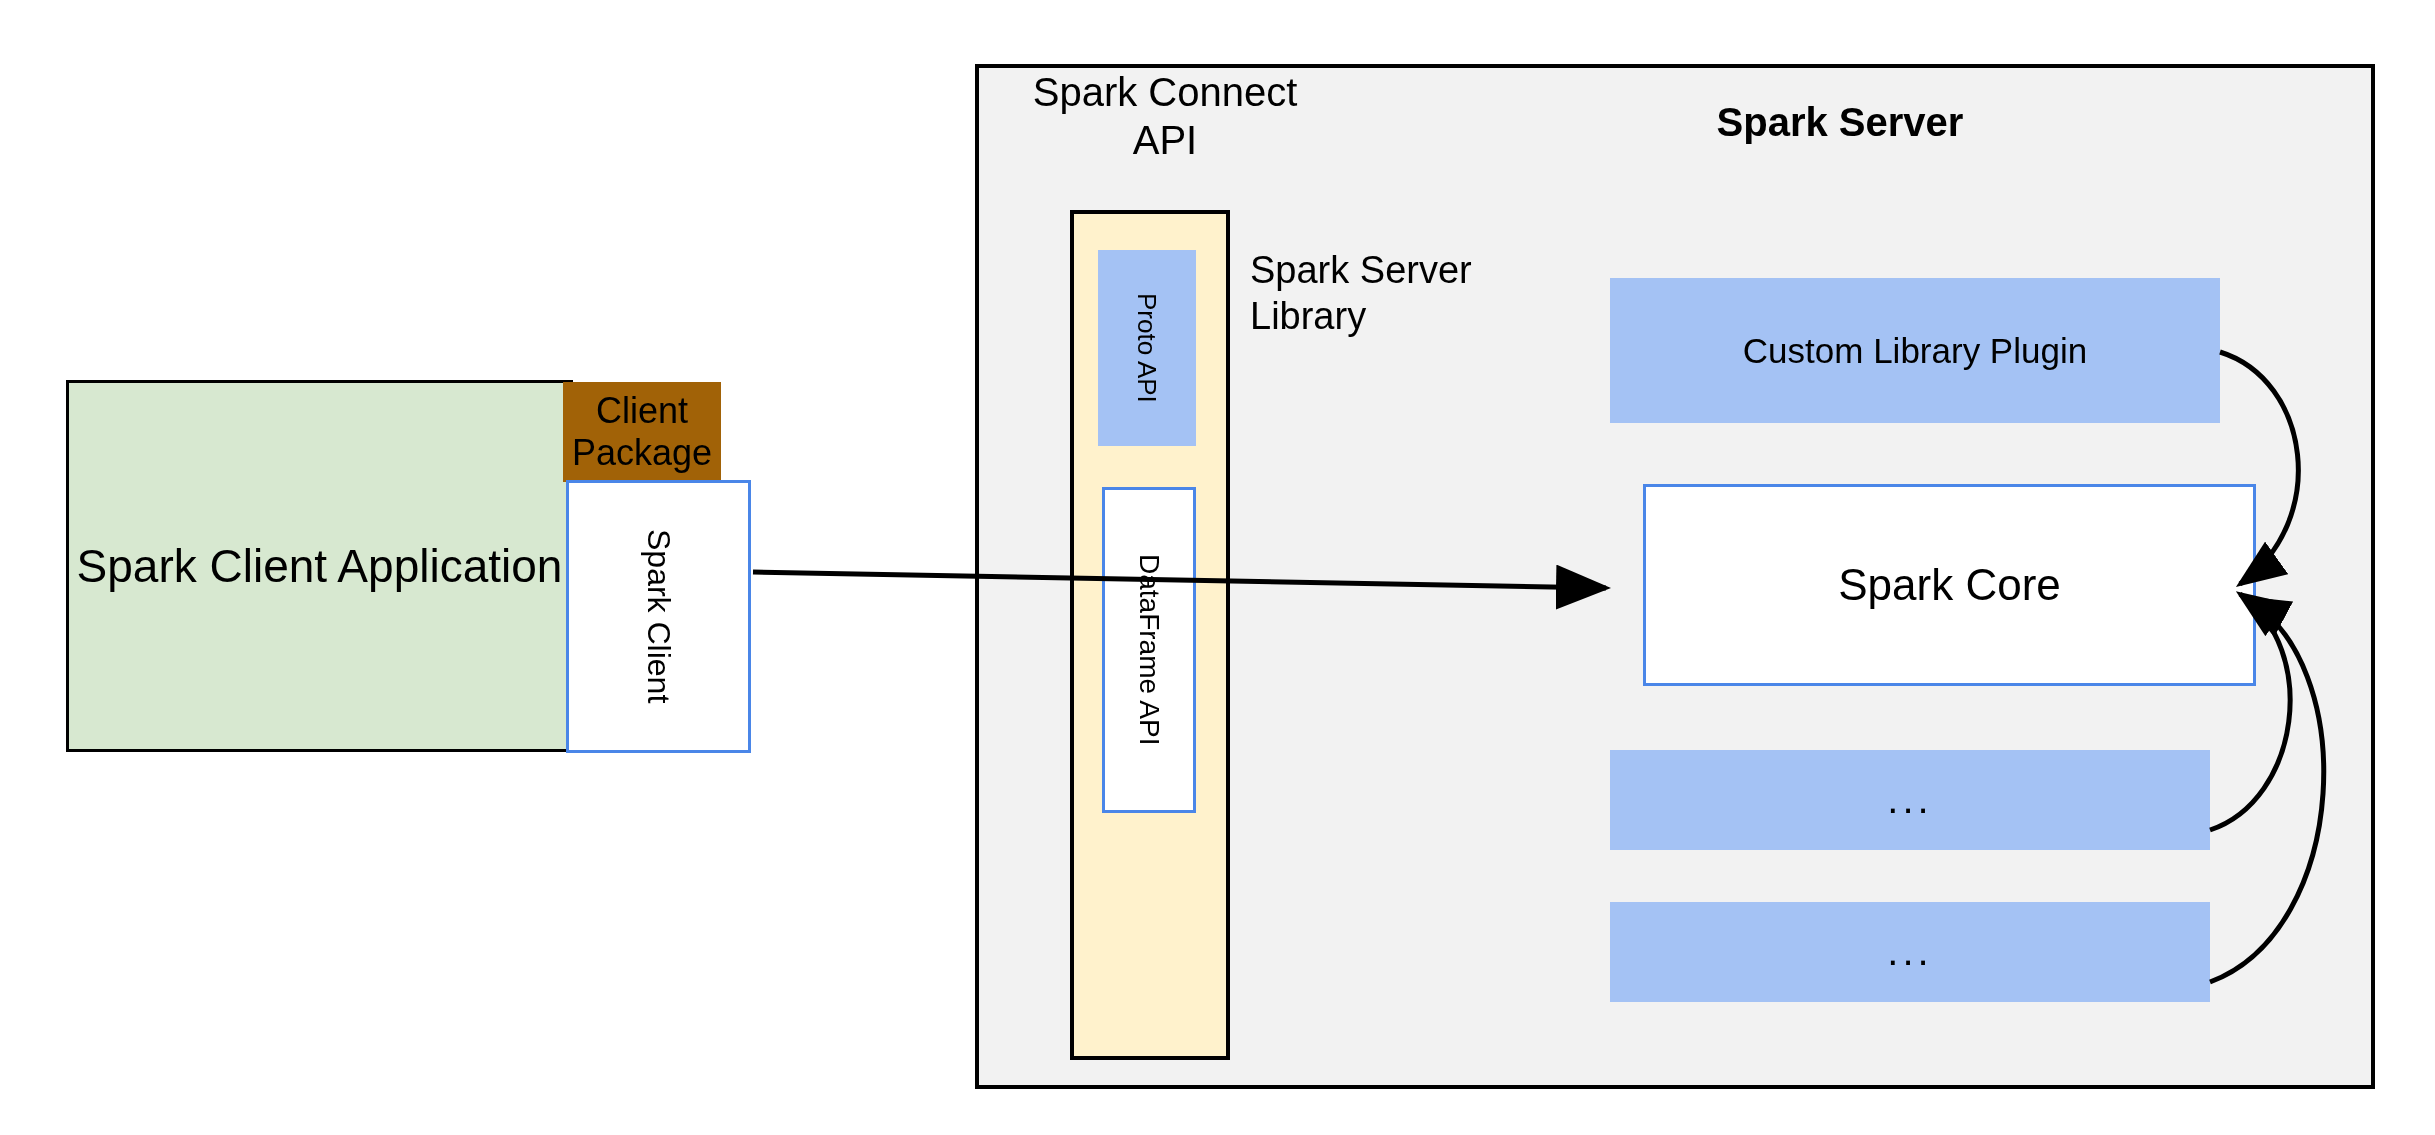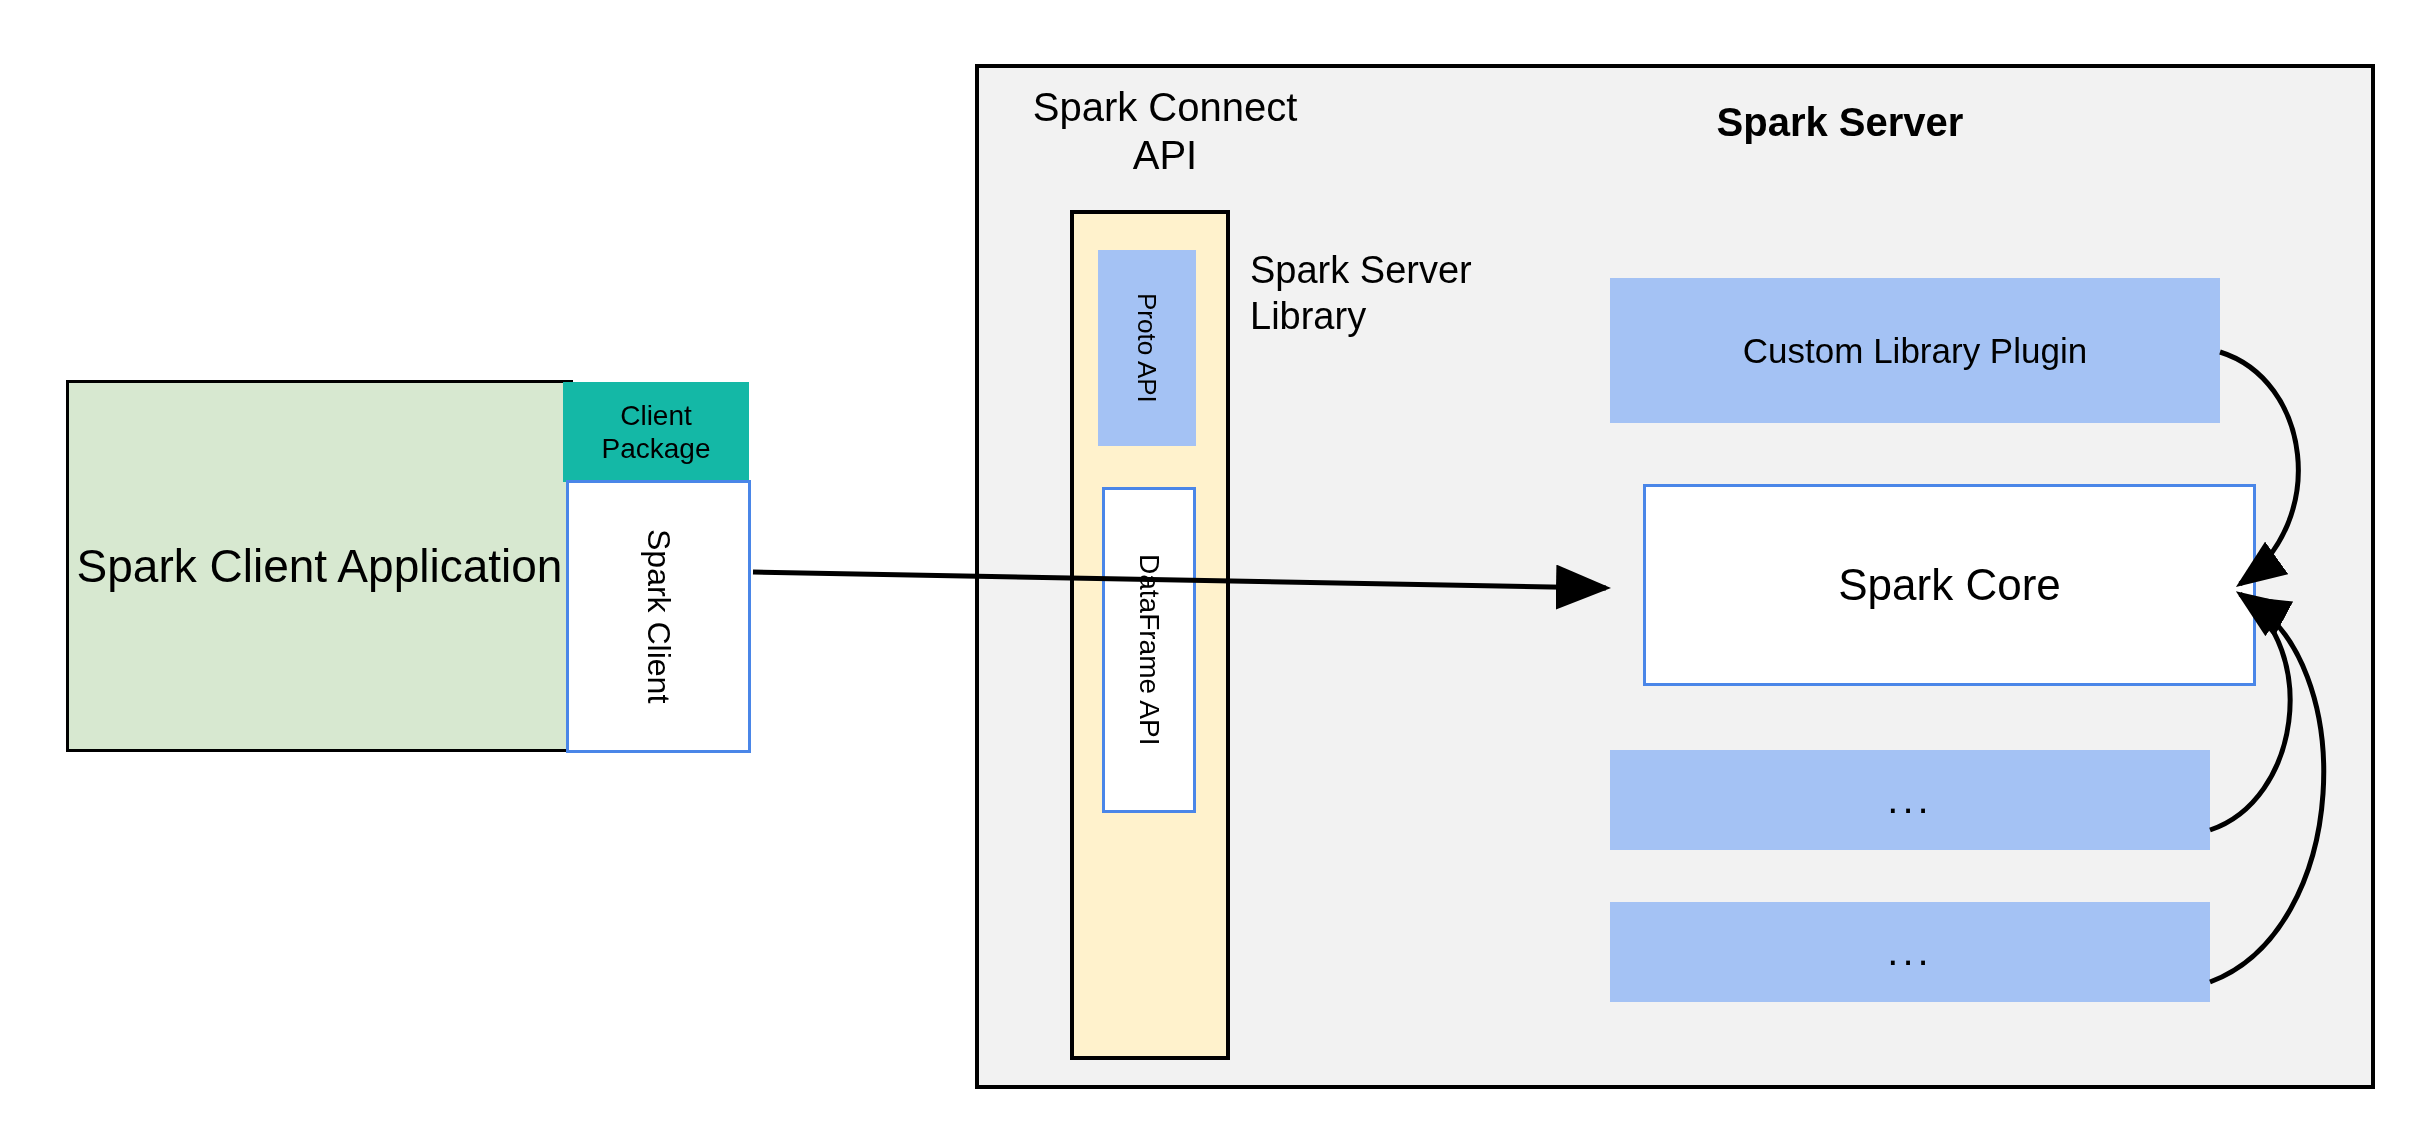--- a/index.html
+++ b/index.html
@@ -38,23 +38,23 @@
   #client-app-box {
     left: 66px;  top: 380px;
     width: 507px; height: 372px;
     background: #D7E8D0;
     border: 3px solid #000000;
     font-size: 46px;
     text-align: right;
   }
   #client-package-box {
     left: 563px; top: 382px;
-    width: 186px; height: 100px;
-    background: #14b8a6;
-    font-size: 28px;
+    width: 158px; height: 100px;
+    background: #a16207;
+    font-size: 36px;
   }
   #spark-client-box {
     left: 566px; top: 480px;
     width: 185px; height: 273px;
     background: #ffffff;
     border: 3px solid #4A86E8;
     font-size: 32px;
   }
   .vert-text {
     writing-mode: vertical-rl;
@@ -67,21 +67,20 @@
     left: 975px; top: 64px;
     width: 1400px; height: 1025px;
     background: #F2F2F2;
     border: 4px solid #000000;
   }
   #spark-connect-label {
     left: 1020px; top: 68px;
     width: 290px;
     font-size: 40px;
     text-align: center;
-    margin-top: 15px;
   }
   #spark-server-title {
     left: 1690px; top: 98px;
     width: 300px;
     font-size: 40px;
     font-weight: bold;
     text-align: center;
   }
   #spark-server-library-label {
     left: 1250px; top: 248px;

